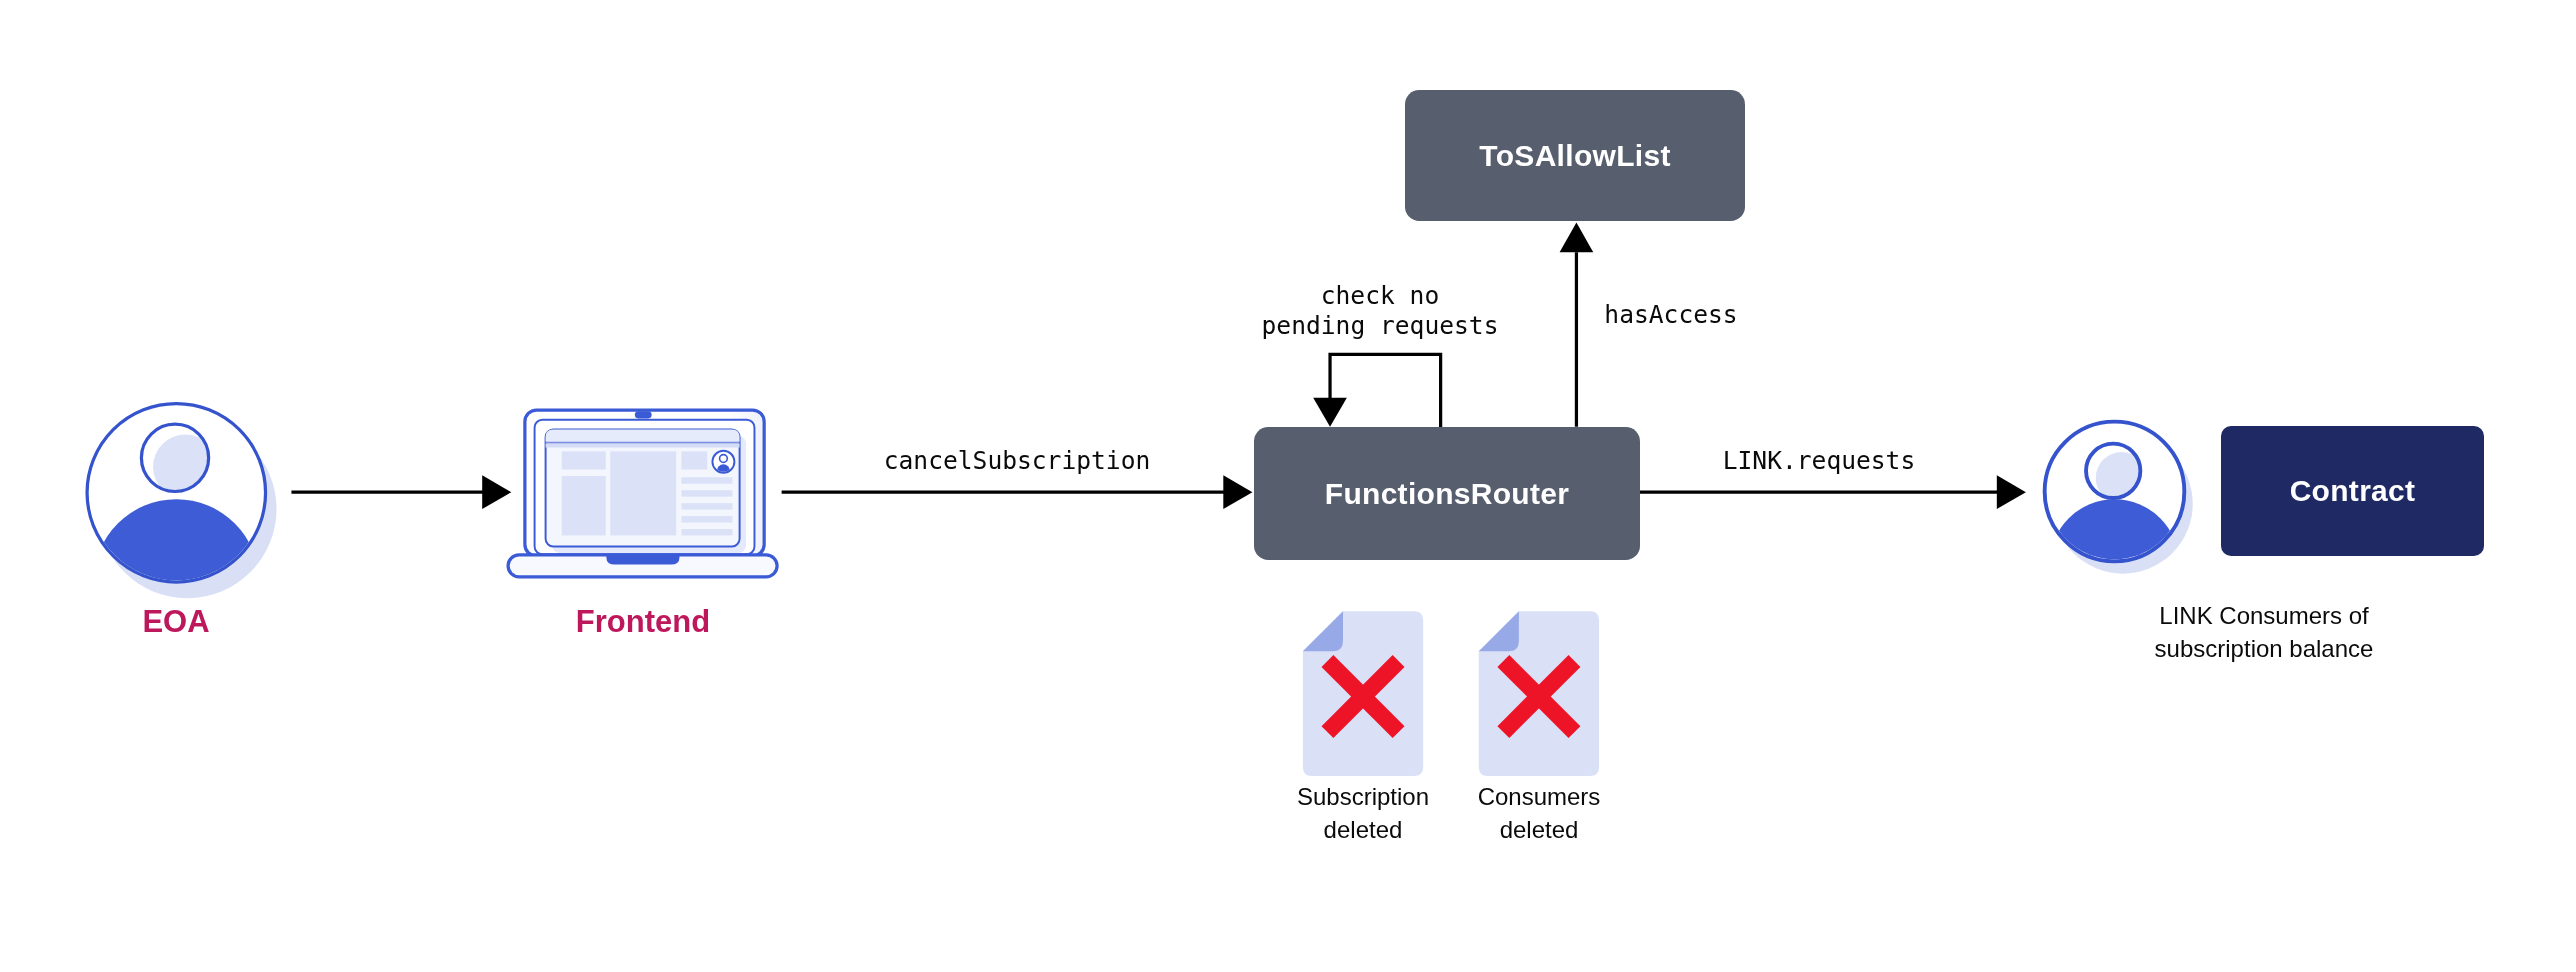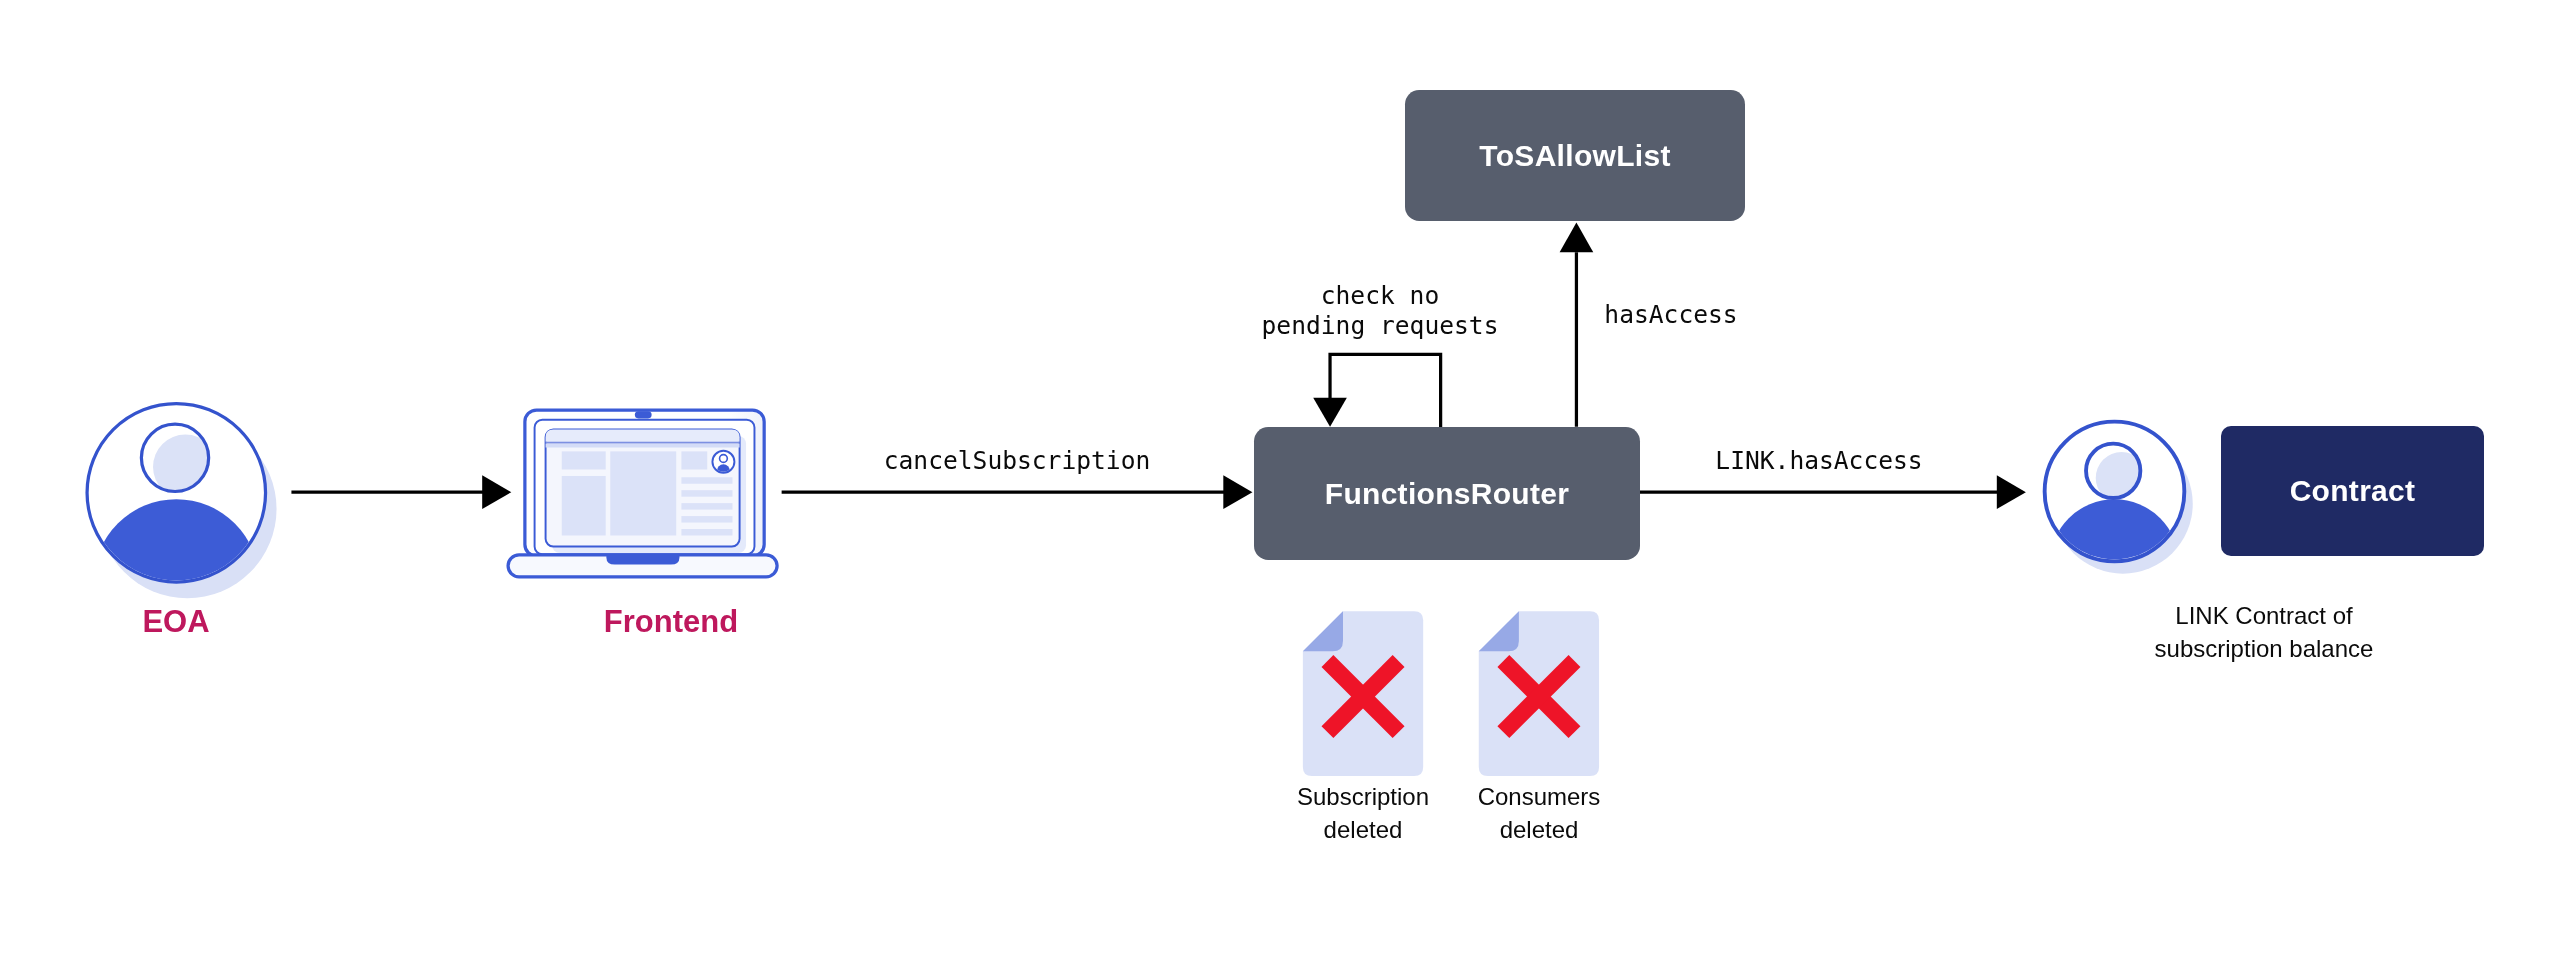--- a/index.html
+++ b/index.html
@@ -202,42 +202,42 @@
   <div class="node-box box-slate" style="left:1405px; top:90px; width:340px; height:131px;">
     <span class="box-label">ToSAllowList</span>
   </div>
 
   <div class="node-box box-navy" style="left:2221px; top:426px; width:263px; height:130px;">
     <span class="box-label">Contract</span>
   </div>
 
   <div class="mono-label" style="left:1017px; top:461px;">cancelSubscription</div>
 
-  <div class="mono-label" style="left:1819px; top:461px;">LINK.hasAccess</div>
+  <div class="mono-label" style="left:1819px; top:461px;">LINK.requests</div>
 
   <div class="mono-label" style="left:1671px; top:315px;">hasAccess</div>
 
   <div class="mono-label" style="left:1380px; top:311px;">
     <span>check no</span>
     <span>pending requests</span>
   </div>
 
   <div class="node-label" style="left:176px; top:622px;">EOA</div>
 
-  <div class="node-label" style="left:671px; top:622px;">Frontend</div>
+  <div class="node-label" style="left:643px; top:622px;">Frontend</div>
 
   <div class="caption" style="left:1363px; top:813px;">
     <span>Subscription</span>
     <span>deleted</span>
   </div>
 
   <div class="caption" style="left:1539px; top:813px;text-align:center;">
     <span>Consumers</span>
     <span>deleted</span>
   </div>
 
   <div class="caption" style="left:2264px; top:632px;">
-    <span>LINK Contract of</span>
+    <span>LINK Consumers of</span>
     <span>subscription balance</span>
   </div>
 
 </div>
 
 
 </body></html>

